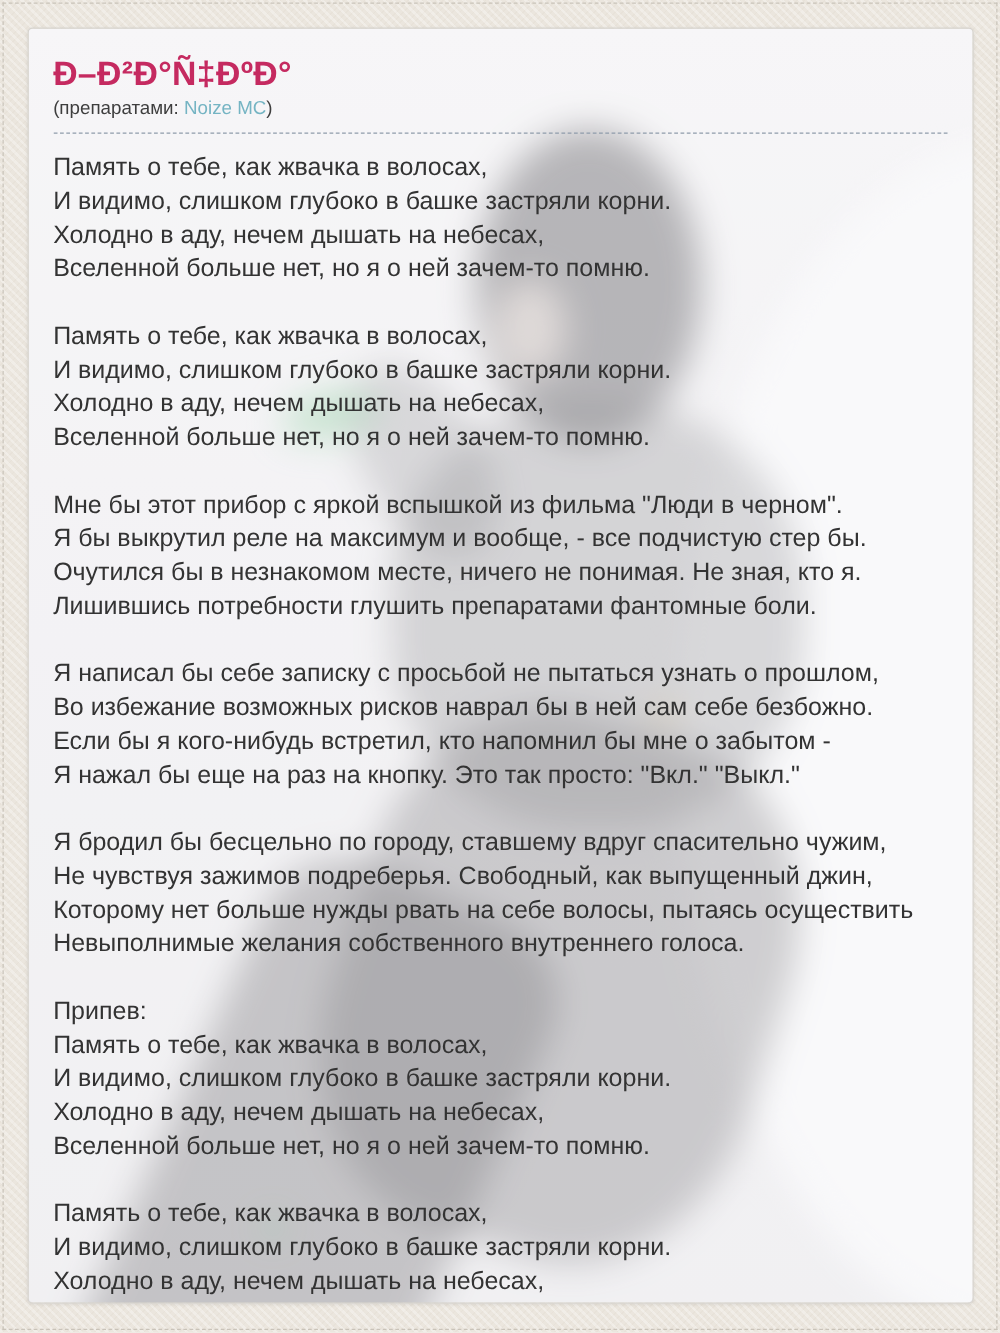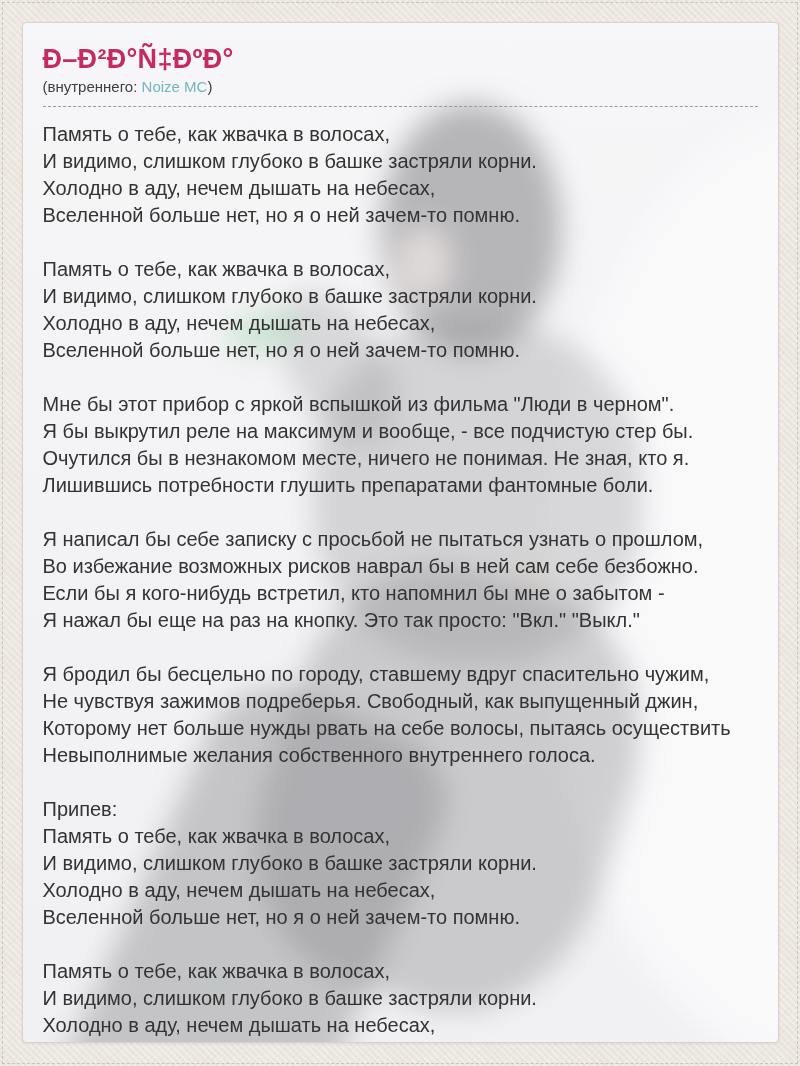--- a/index.html
+++ b/index.html
@@ -108,21 +108,21 @@
       <div class="blob b-mic"></div>
       <div class="blob b-green2"></div>
       <div class="blob b-yellow"></div>
     </div>
     <div class="wash"></div>
   </div>
 
   <div class="content">
     <h1 class="song-title">Ð–Ð²Ð°Ñ‡ÐºÐ°</h1>
 
-    <div class="artist-line"><span>(внутреннего:</span> <a class="artist-link" href="#">Noize MC</a><span>)</span></div>
+    <div class="artist-line"><span>(препаратами:</span> <a class="artist-link" href="#">Noize MC</a><span>)</span></div>
 
     <div class="lyrics">
         <p class="stanza">Память о тебе, как жвачка в волосах,<br>И видимо, слишком глубоко в башке застряли корни.<br>Холодно в аду, нечем дышать на небесах,<br>Вселенной больше нет, но я о ней зачем-то помню.</p>
         <p class="stanza">Память о тебе, как жвачка в волосах,<br>И видимо, слишком глубоко в башке застряли корни.<br>Холодно в аду, нечем дышать на небесах,<br>Вселенной больше нет, но я о ней зачем-то помню.</p>
         <p class="stanza">Мне бы этот прибор с яркой вспышкой из фильма "Люди в черном".<br>Я бы выкрутил реле на максимум и вообще, - все подчистую стер бы.<br>Очутился бы в незнакомом месте, ничего не понимая. Не зная, кто я.<br>Лишившись потребности глушить препаратами фантомные боли.</p>
         <p class="stanza">Я написал бы себе записку с просьбой не пытаться узнать о прошлом,<br>Во избежание возможных рисков наврал бы в ней сам себе безбожно.<br>Если бы я кого-нибудь встретил, кто напомнил бы мне о забытом -<br>Я нажал бы еще на раз на кнопку. Это так просто: "Вкл." "Выкл."</p>
         <p class="stanza">Я бродил бы бесцельно по городу, ставшему вдруг спасительно чужим,<br>Не чувствуя зажимов подреберья. Свободный, как выпущенный джин,<br>Которому нет больше нужды рвать на себе волосы, пытаясь осуществить<br>Невыполнимые желания собственного внутреннего голоса.</p>
         <p class="stanza">Припев:<br>Память о тебе, как жвачка в волосах,<br>И видимо, слишком глубоко в башке застряли корни.<br>Холодно в аду, нечем дышать на небесах,<br>Вселенной больше нет, но я о ней зачем-то помню.</p>
         <p class="stanza">Память о тебе, как жвачка в волосах,<br>И видимо, слишком глубоко в башке застряли корни.<br>Холодно в аду, нечем дышать на небесах,<br>Вселенной больше нет, но я о ней зачем-то помню.</p>
       </div>

